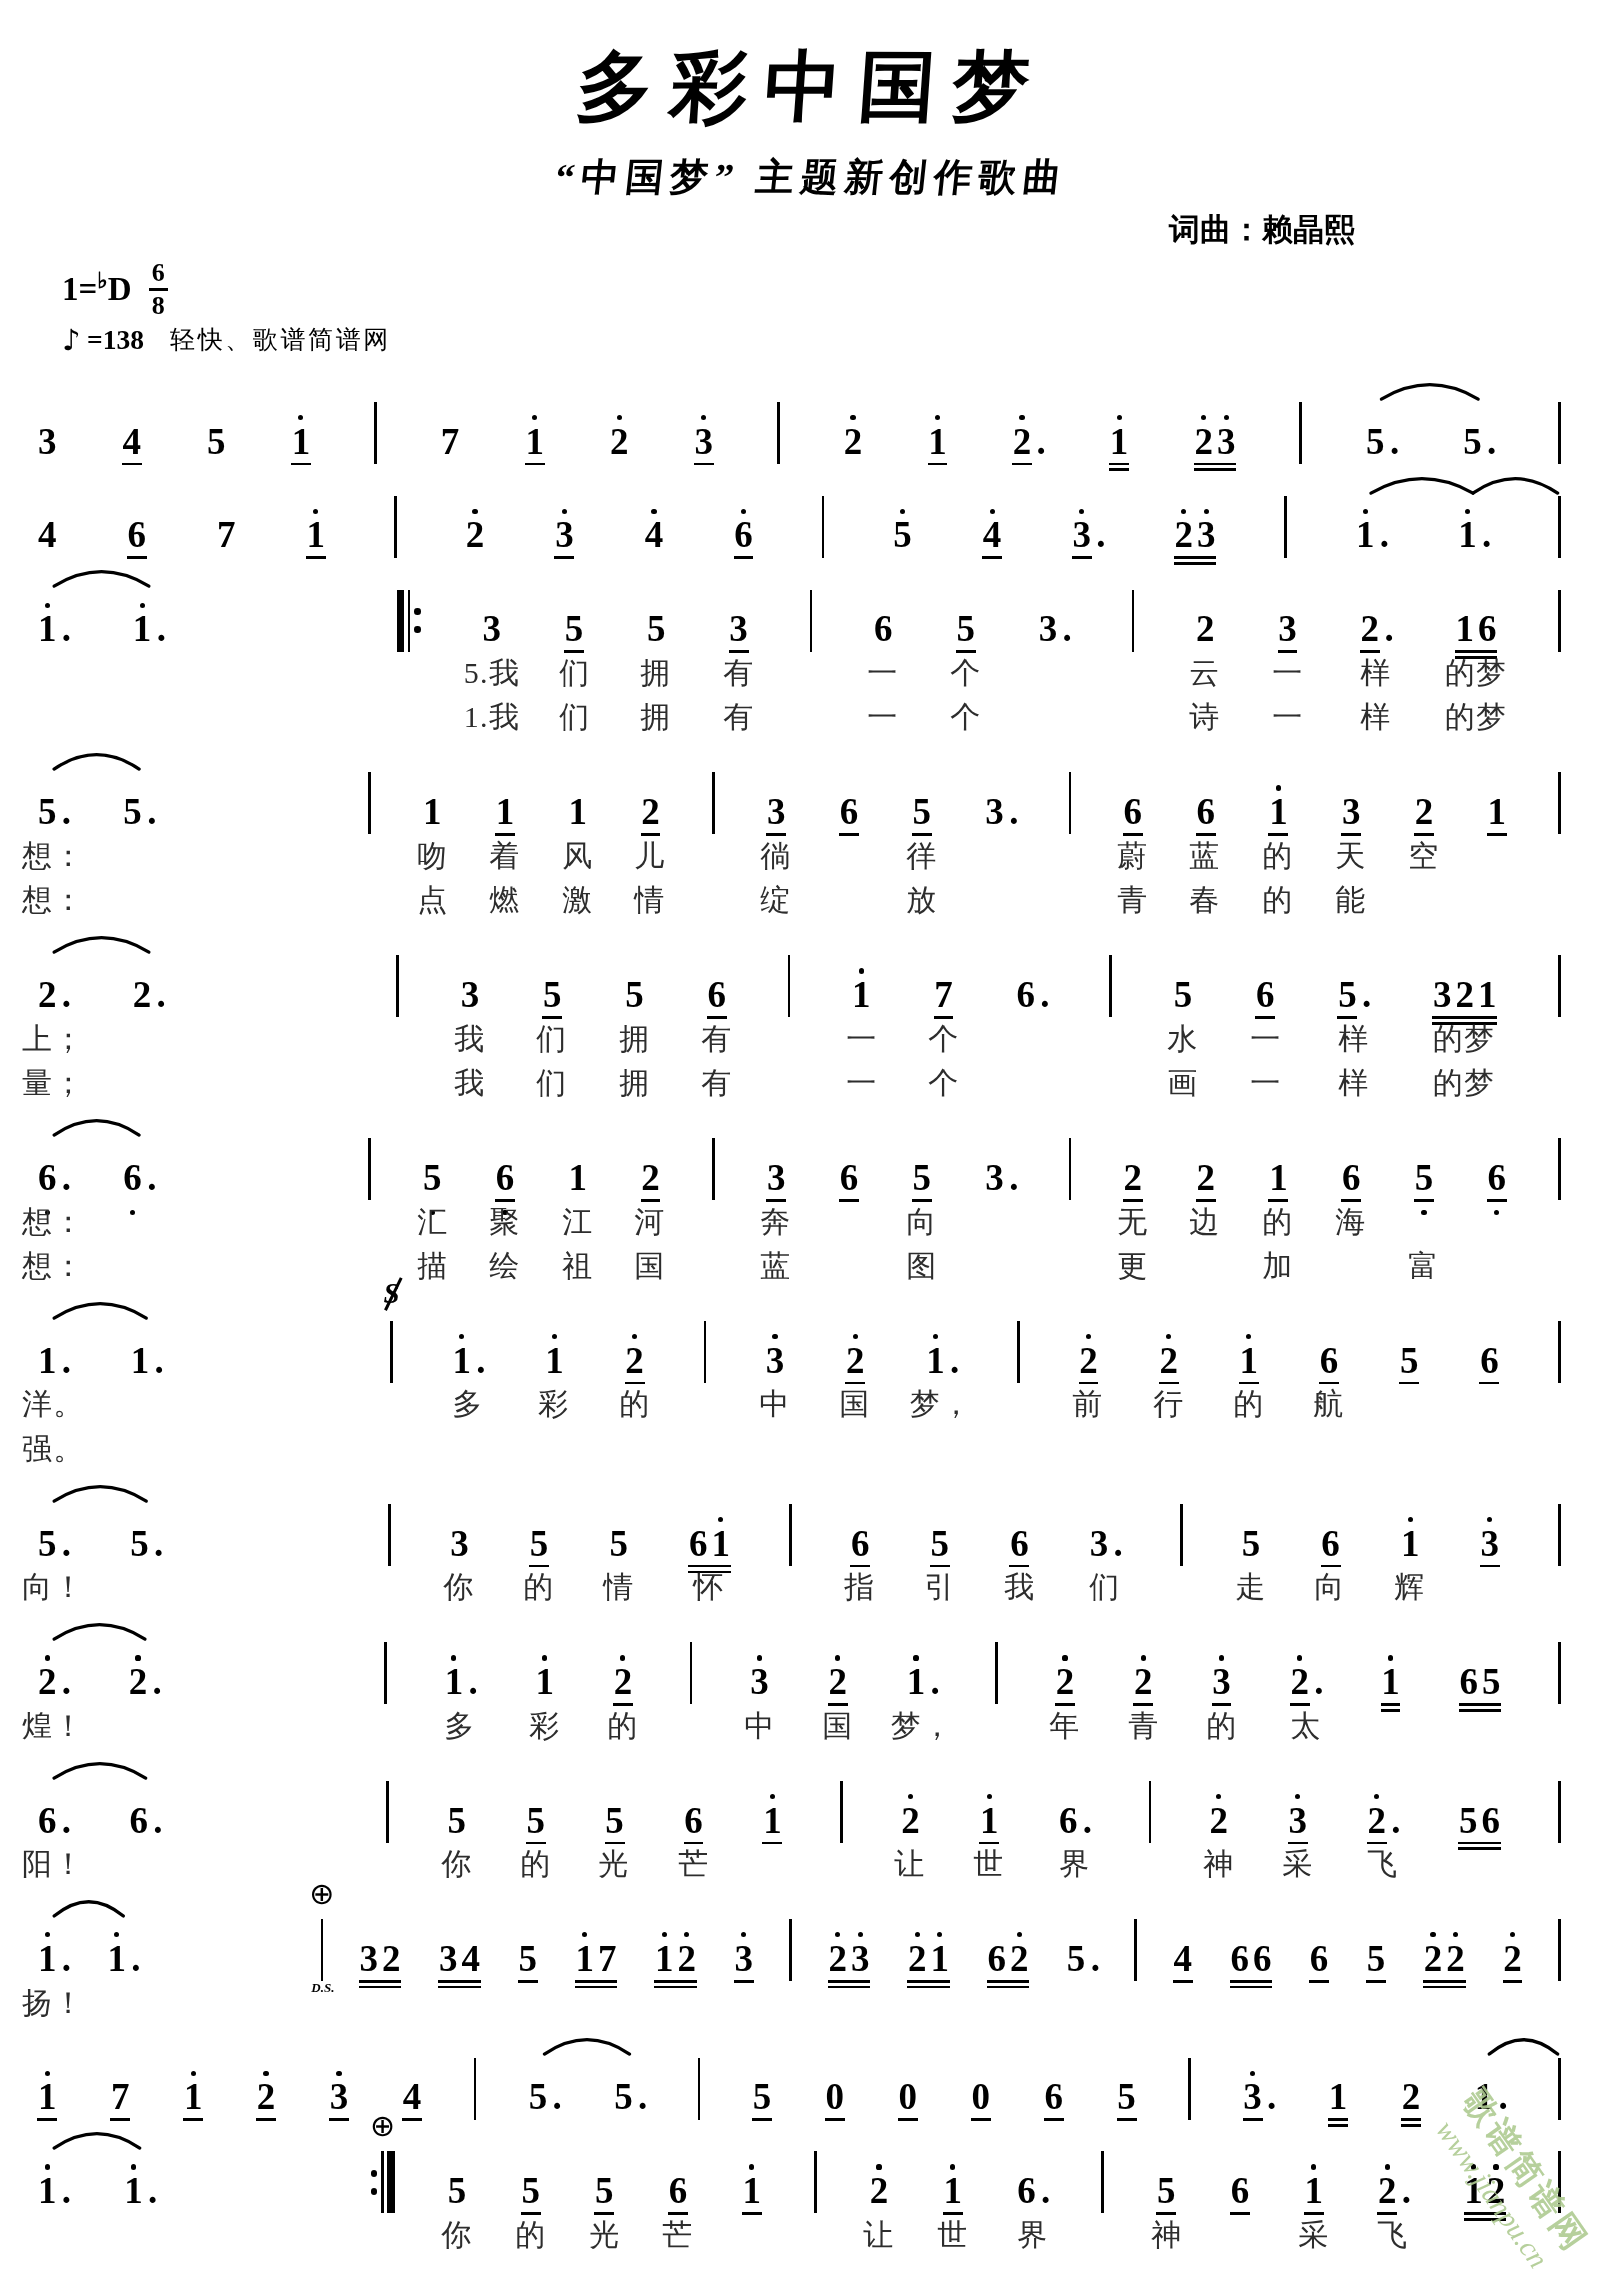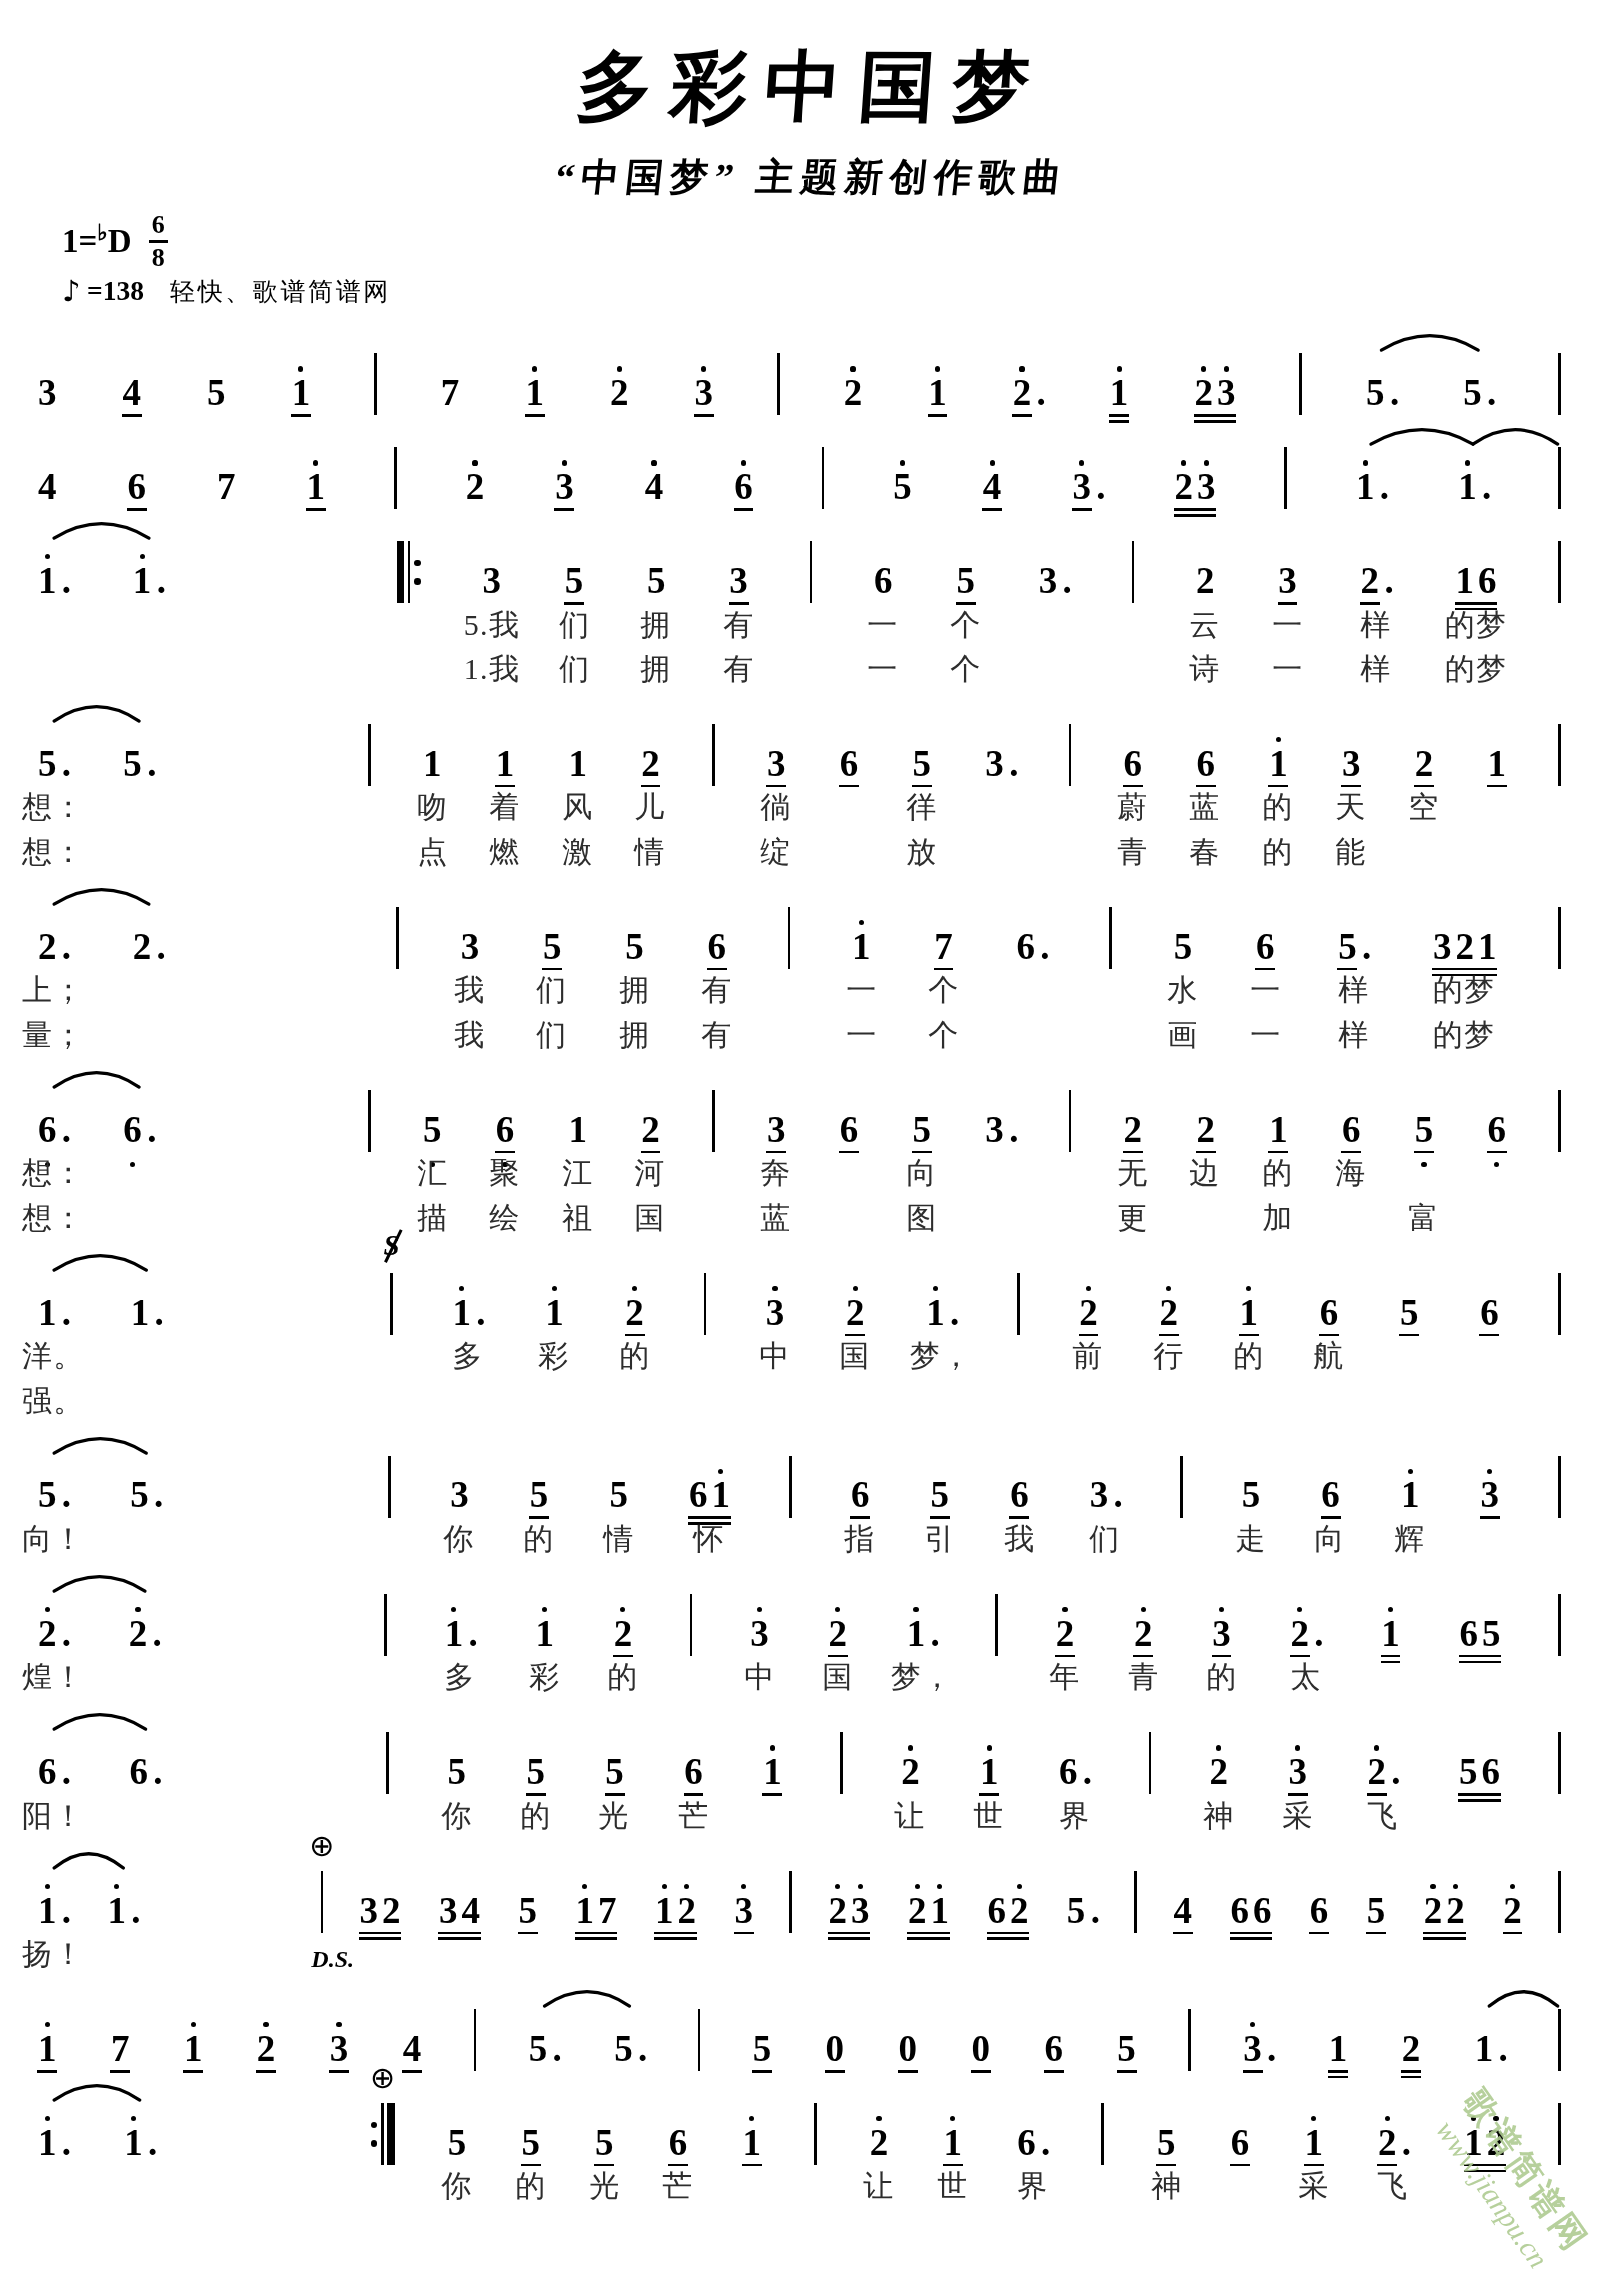--- a/index.html
+++ b/index.html
@@ -38,41 +38,42 @@
   .barwrap{display:inline-flex;align-items:flex-end;gap:3.9px;}
   .bar{display:block;width:2.6px;height:62px;background:#000;margin-bottom:-5.2px;}
   .bar.thick{width:7.2px;}
   .rdots{display:flex;flex-direction:column;justify-content:center;gap:11.8px;height:62px;margin-bottom:-5.2px;}
   .rdots u{display:block;width:6.5px;height:6.5px;border-radius:50%;background:#000;}
   .coda{position:absolute;top:-43px;left:50%;transform:translateX(-50%);
         font-family:"DejaVu Sans",sans-serif;font-size:30px;font-weight:normal;}
   .segno{position:absolute;top:-42px;left:50%;transform:translateX(-50%);
          font-style:italic;font-weight:bold;font-size:29px;line-height:1;}
   .segno::after{content:"";position:absolute;left:50%;top:-3.3px;bottom:-3.3px;width:2.6px;background:#000;transform:rotate(26deg);}
-  .ds{position:absolute;top:100%;margin-top:18px;left:-9.2px;font-style:italic;font-weight:bold;font-size:24px;}
+  .ds{position:absolute;top:100%;margin-top:4px;left:-9.2px;font-style:italic;font-weight:bold;font-size:13px;}
   .arcs{position:absolute;left:0;top:0;width:100%;height:34px;overflow:visible;pointer-events:none;}
   .arcs path{stroke:#000;stroke-width:5;fill:none;stroke-linecap:round;}
   .lyr{position:relative;height:38px;margin-top:6.5px;}
   .lyr span{position:absolute;top:0;transform:translateX(-50%);white-space:nowrap;
             font-size:30px;color:#2d2d2d;letter-spacing:1.3px;}
   
   #wm{position:absolute;right:18.3px;bottom:72px;transform:rotate(55deg);transform-origin:center;
       color:#afcb92;opacity:0.9;text-align:center;line-height:1.3;}
   #wm .w1{font-size:34px;letter-spacing:3.9px;font-weight:bold;}
   #wm .w2{font-size:29px;font-style:italic;}
 </style>
 </head>
 <body>
 
 <div id="page">
 
   <div id="hdr">
     <div class="title">多彩中国梦</div>
     <div class="subtitle">“中国梦” 主题新创作歌曲</div>
     <div class="credits">
+      <div>词曲：赖晶熙</div>
     </div>
     <div class="keyrow">
       <span class="tonic"><span>1=</span><sup class="flat">♭</sup><span>D</span></span>
       <span class="frac">
         <span>6</span>
           <i></i>
           <span>8</span>
       </span>
     </div>
     <div class="temporow">

